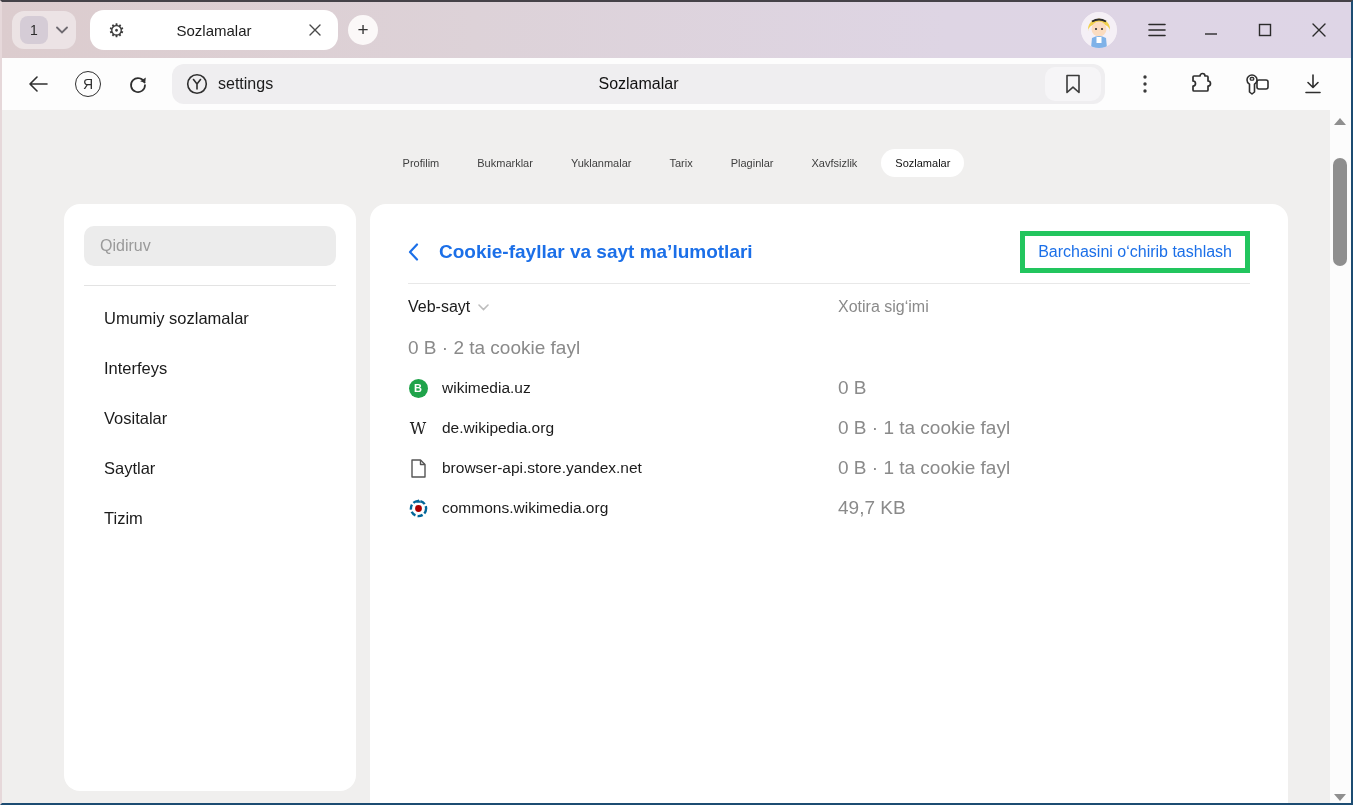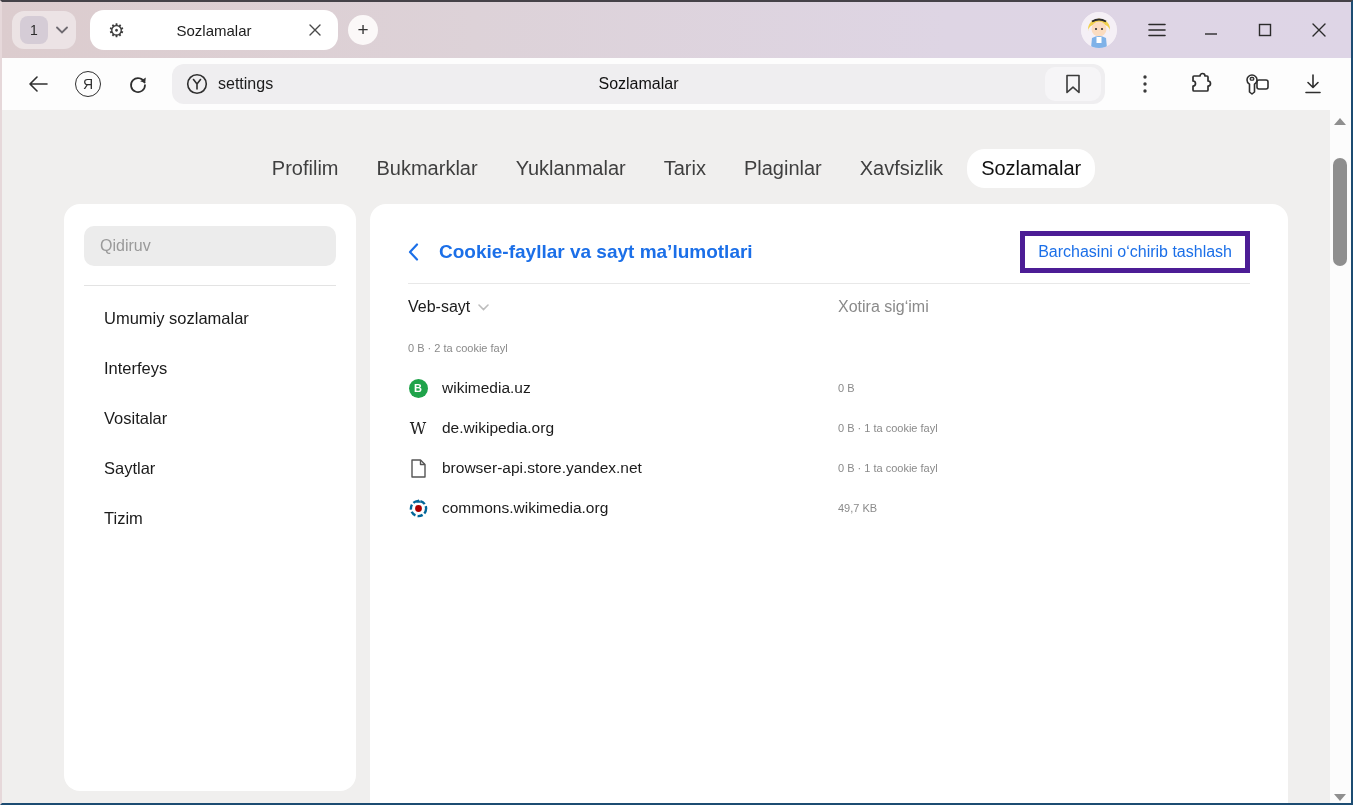--- a/index.html
+++ b/index.html
@@ -42,45 +42,45 @@
   .urlbar .searchicon{ margin-right:10px; display:flex; }
   .urlbar .urltext{ font-size:16px; color:#1c1c1c; }
   .urlbar .pagetitle{ position:absolute; left:0; right:0; text-align:center; font-size:16px; color:#111; }
   .bookmark-slot{ margin-left:auto; z-index:2; width:56px; height:34px; background:#f6f5f7;
     border-radius:10px; display:flex; align-items:center; justify-content:center; }
   .tb-right{ display:flex; align-items:center; gap:8px; }
   .tb-right .tb-icon{ width:48px; }
   
   .content{ position:relative; height:697px; background:#f0efee; }
   .navtabs{ display:flex; justify-content:center; align-items:center; gap:10px; padding-top:39px; }
-  .navtab{ font-size:20px; color:#3f3f3f; padding:8px 14px; border-radius:18px; }
+  .navtab{ font-size:11px; color:#3f3f3f; padding:8px 14px; border-radius:18px; }
   .navtab.active{ background:#ffffff; color:#111; }
   
   .sidebar{ position:absolute; left:62px; top:94px; width:292px; height:587px;
     background:#fff; border-radius:16px; padding:22px 20px; }
   .search{ width:100%; height:40px; background:#ececec; border:none; border-radius:10px;
     padding:0 16px; font-size:16px; color:#15803d; font-family:"Liberation Sans", sans-serif; }
   .search::placeholder{ color:#9a9a9a; }
   .side-divider{ height:1px; background:#e3e3e3; margin:19px 0 12px; }
   .side-item{ font-size:16.5px; color:#1b1b1b; padding:11px 0 11px 20px; margin-bottom:9px; cursor:default; }
   
   .main{ position:absolute; left:368px; top:94px; width:918px; height:603px;
     background:#fff; border-radius:16px 16px 0 0; padding:26px 38px 0; }
   .main-header{ display:flex; align-items:center; height:44px; }
   .back-btn{ color:#1b6fe8; margin-right:20px; display:flex; align-items:center; }
   .main-title{ font-size:19px; font-weight:bold; color:#1b6fe8; }
-  .delete-all-wrap{ margin-left:auto; border:5px solid #4c1d95; padding:7px 13px; background:#fff; }
+  .delete-all-wrap{ margin-left:auto; border:5px solid #22c55e; padding:7px 13px; background:#fff; }
   .delete-all{ font-size:16px; color:#1b6fe8; white-space:nowrap; }
   .main-divider{ height:1px; background:#e8e8e8; margin-top:9px; }
   .tbl-head{ display:grid; grid-template-columns:430px 1fr; align-items:center; height:42px; margin-top:2px; }
   .col-site{ font-size:16px; color:#1b1b1b; display:flex; align-items:center; gap:8px; }
   .col-size{ font-size:16px; color:#8a8a8a; }
   .tbl-row{ display:grid; grid-template-columns:430px 1fr; align-items:center; height:40px; }
   .site-cell{ display:flex; align-items:center; gap:14px; font-size:15.5px; color:#1b1b1b; }
-  .size-cell{ font-size:11px; color:#8a8a8a; }
+  .size-cell{ font-size:19px; color:#8a8a8a; }
   .favicon{ width:20px; height:20px; display:flex; align-items:center; justify-content:center; flex:0 0 20px; }
   .fav-bilimlar{ width:19px; height:19px; border-radius:50%; background:#1fa34a; color:#fff;
     font-size:11px; font-weight:bold; display:flex; align-items:center; justify-content:center; }
   .fav-wikipedia{ font-family:"DejaVu Serif", serif; font-size:16px; color:#222; }
   
   .scrollbar{ position:absolute; right:0; top:0; width:21px; height:100%; background:#fcfcfc; }
   .sb-arrow{ position:absolute; left:4px; width:0; height:0; border-left:6px solid transparent; border-right:6px solid transparent; }
   .sb-up{ top:8px; border-bottom:7px solid #8f8f8f; }
   .sb-down{ bottom:6px; border-top:7px solid #8f8f8f; }
   .sb-thumb{ position:absolute; left:3px; top:48px; width:14px; height:108px; background:#8f8f8f; border-radius:8px; }

